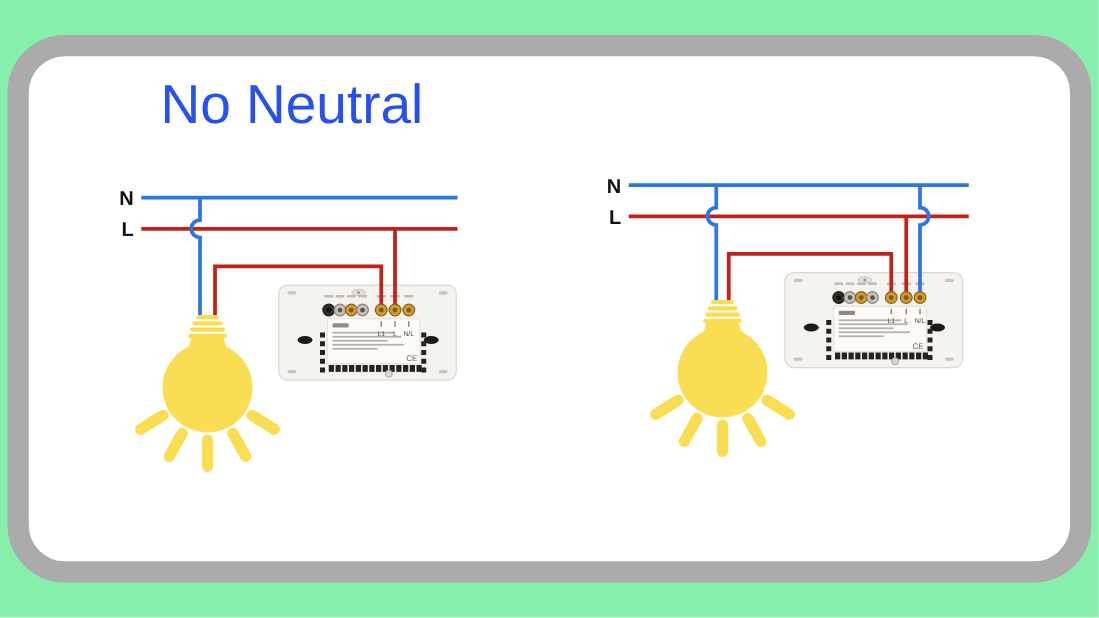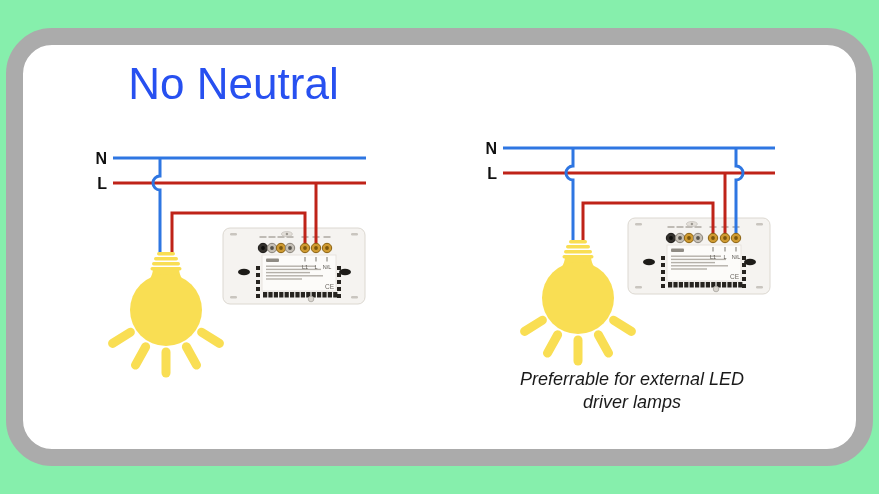--- a/index.html
+++ b/index.html
@@ -221,14 +221,13 @@
           <circle cx="713" cy="238" r="1.9" fill="#7A560E"></circle>
           <circle cx="725" cy="238" r="4.7" fill="#D09B31" stroke="#8A6212" stroke-width="1"></circle>
           <circle cx="725" cy="238" r="1.9" fill="#7A560E"></circle>
           <circle cx="736" cy="238" r="4.7" fill="#D09B31" stroke="#8A6212" stroke-width="1"></circle>
           <circle cx="736" cy="238" r="1.9" fill="#7A560E"></circle>
         </g>
     </g>
   </svg>
 
 
-  <div class="caption" style="left: 497px; top: 368px; width: 270px; color: rgb(26, 26, 26);">Preferrable for external LED driver lamps</div>
 </div>
 
 </body></html>

